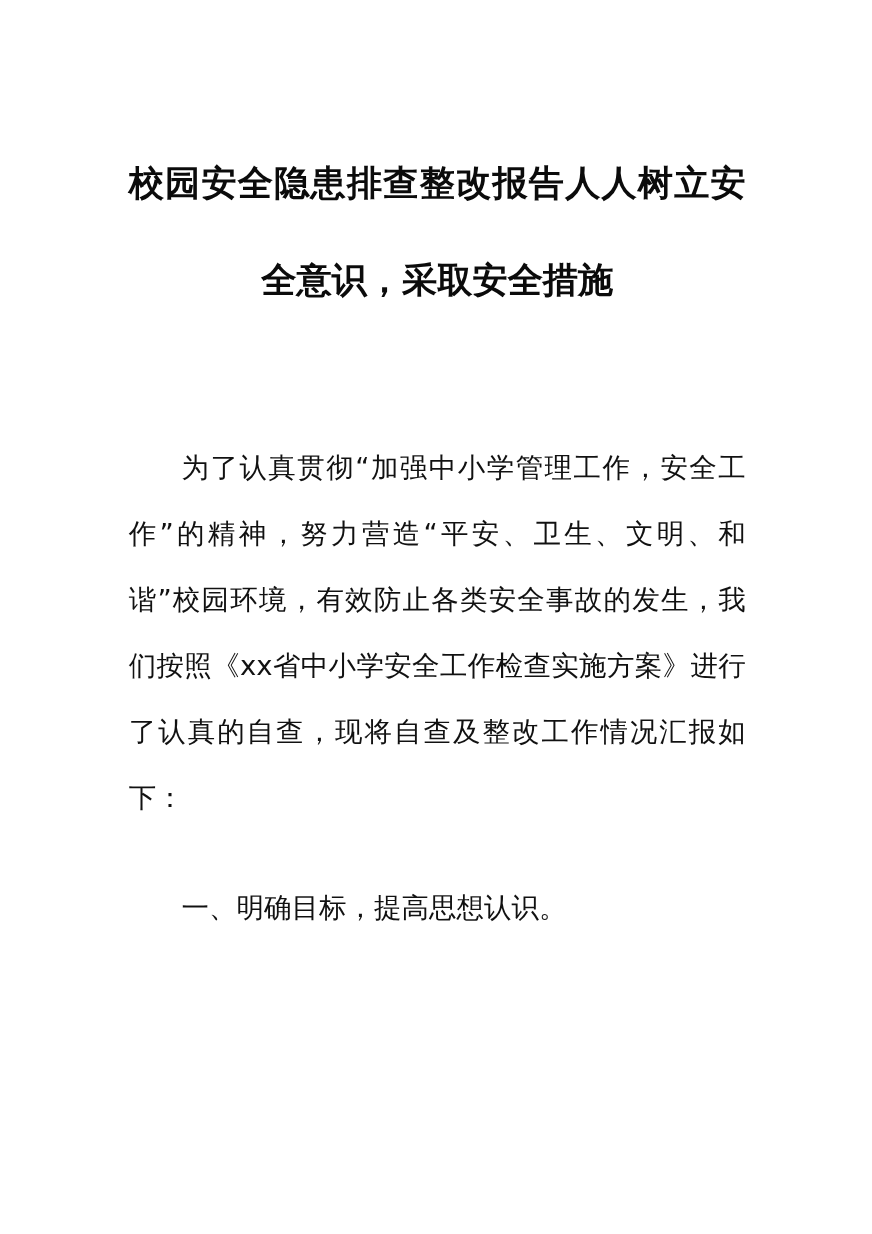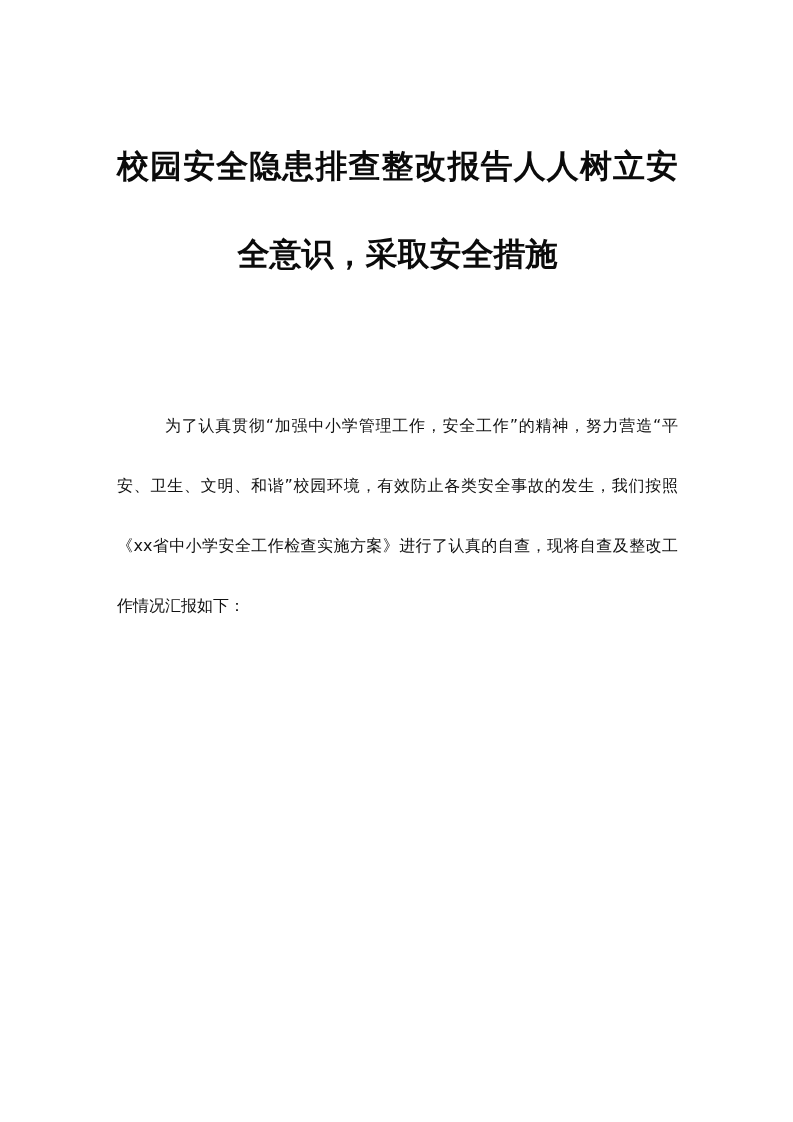--- a/index.html
+++ b/index.html
@@ -36,21 +36,21 @@
     text-align: justify;
     text-align-last: center;
     letter-spacing: 0px;
     word-break: break-all;
   }
   .title-spacer {
     height: 98px;
   }
   .para {
     margin: 0;
-    font-size: 16px;
+    font-size: 25px;
     font-weight: normal;
     line-height: 60px;
     color: #111111;
     text-align: justify;
     text-align-last: left;
     word-break: break-all;
     text-indent: 48px;
   }
   .para + .para {
     margin-top: 40px;
@@ -64,16 +64,17 @@
 
 <div class="page">
   <div class="doc-body">
 
     <h1 class="doc-title">校园安全隐患排查整改报告人人树立安全意识，采取安全措施</h1>
 
     <div class="title-spacer"></div>
 
     <p class="para">为了认真贯彻“加强中小学管理工作，安全工作”的精神，努力营造“平安、卫生、文明、和谐”校园环境，有效防止各类安全事故的发生，我们按照《xx省中小学安全工作检查实施方案》进行了认真的自查，现将自查及整改工作情况汇报如下：</p>
 
+    <p class="para heading">一、明确目标，提高思想认识。</p>
 
 
   </div>
 </div>
 
 </body></html>

